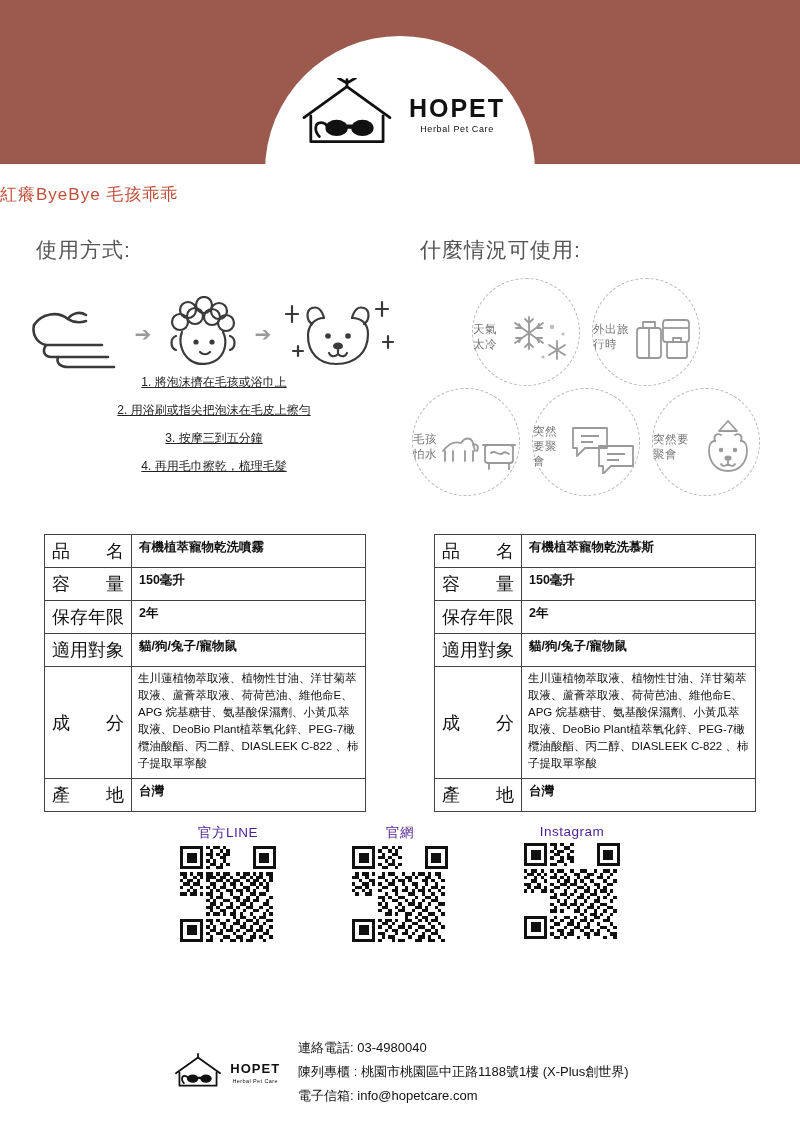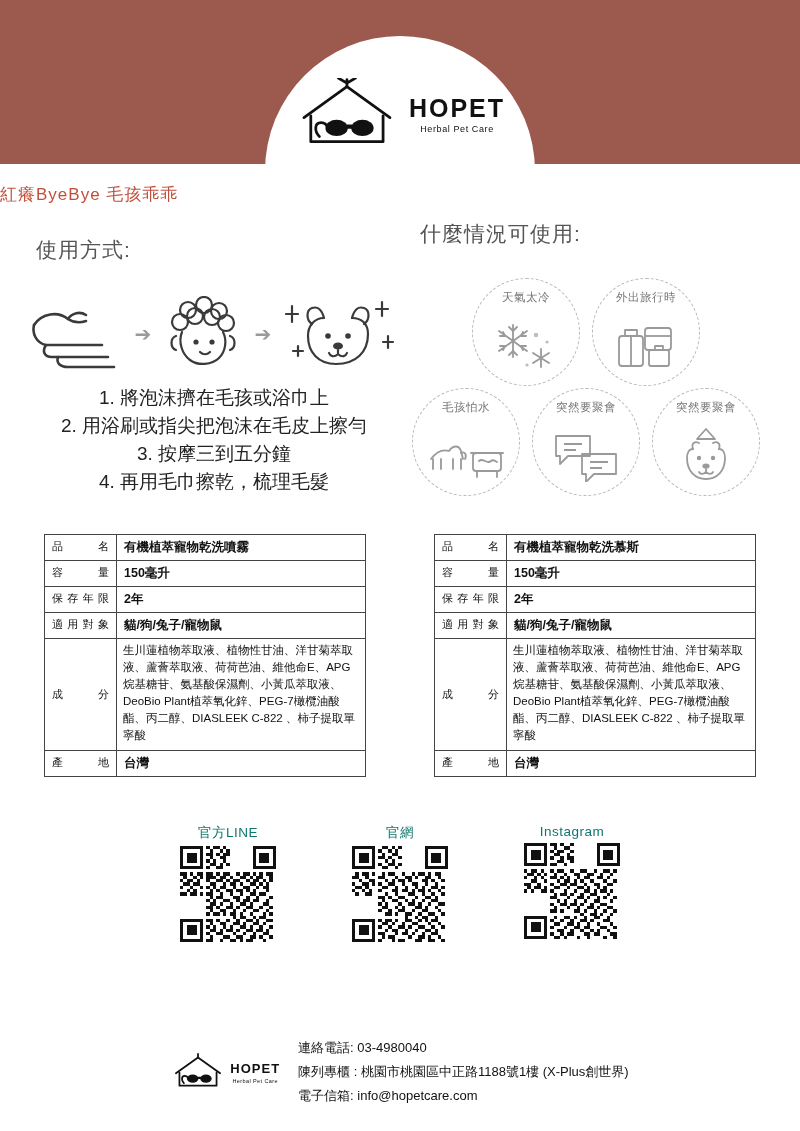--- a/index.html
+++ b/index.html
@@ -70,56 +70,57 @@
     letter-spacing: 1px;
   }
   
   .sec-title {
     position: absolute;
     font-size: 21px;
     color: #555;
     letter-spacing: 1px;
   }
   #usage-title { top: 236px; left: 36px; }
-  #when-title  { top: 220px; left: 420px; }
+  #when-title  { top: 236px; left: 420px; }
 
   
   .usage-icons {
     position: absolute;
     top: 292px; left: 28px;
     width: 372px; height: 84px;
     display: flex;
     align-items: center;
     justify-content: space-between;
   }
   .arrow-sep { color: #9a9a9a; font-size: 20px; }
 
   .usage-steps {
     position: absolute;
-    top: 384px; left: 28px;
+    top: 368px; left: 28px;
     width: 372px;
     text-align: center;
-    font-size: 19px;
+    font-size: 12px;
     line-height: 28px;
     color: #222;
+    text-decoration: underline;
   }
 
   
   .bubbles {
     position: absolute;
     top: 278px; left: 408px;
     width: 366px; height: 220px;
   }
   .bubble {
     position: absolute;
     width: 108px; height: 108px;
     border: 1.4px dashed #b8b8b8;
     border-radius: 50%;
     display: flex;
-    flex-direction: column;
+    flex-direction: row;
     align-items: center;
     justify-content: space-between;
     padding-top: 11px;
   }
   .bubble-label {
     font-size: 11.5px;
     color: #777;
     letter-spacing: 0.5px;
     margin-bottom: 2px;
   }
@@ -145,37 +146,37 @@
     border: 1px solid #444;
     padding: 3px 6px;
     vertical-align: top;
     color: #111;
   }
   .spec td.k {
     width: 72px;
     text-align: justify;
     text-align-last: justify;
     white-space: nowrap;
-    font-size: 11px;
+    font-size: 18px;
     padding: 4px 7px;
   }
   .spec td.v { font-size: 12.5px; padding: 4px 7px; font-weight: bold; }
   .spec td.ing { line-height: 17px; font-size: 11.5px; height: 112px; }
   .spec td.k-ing { vertical-align: middle; }
 
   
   .qr-row {
     position: absolute;
     top: 824px; left: 180px;
     width: 440px;
     display: flex;
     justify-content: space-between;
   }
   .qr-item { display: flex; flex-direction: column; align-items: center; }
-  .qr-title { font-size: 13.5px; color: #0f766e; margin-bottom: 4px; letter-spacing: .5px; }
+  .qr-title { font-size: 13.5px; color: #4c1d95; margin-bottom: 4px; letter-spacing: .5px; }
   .qr-code { width: 96px; height: 96px; }
 
   
   .footer {
     position: absolute;
     top: 1036px; left: 0; width: 800px;
     display: flex;
     align-items: center;
     justify-content: center;
     gap: 18px;

